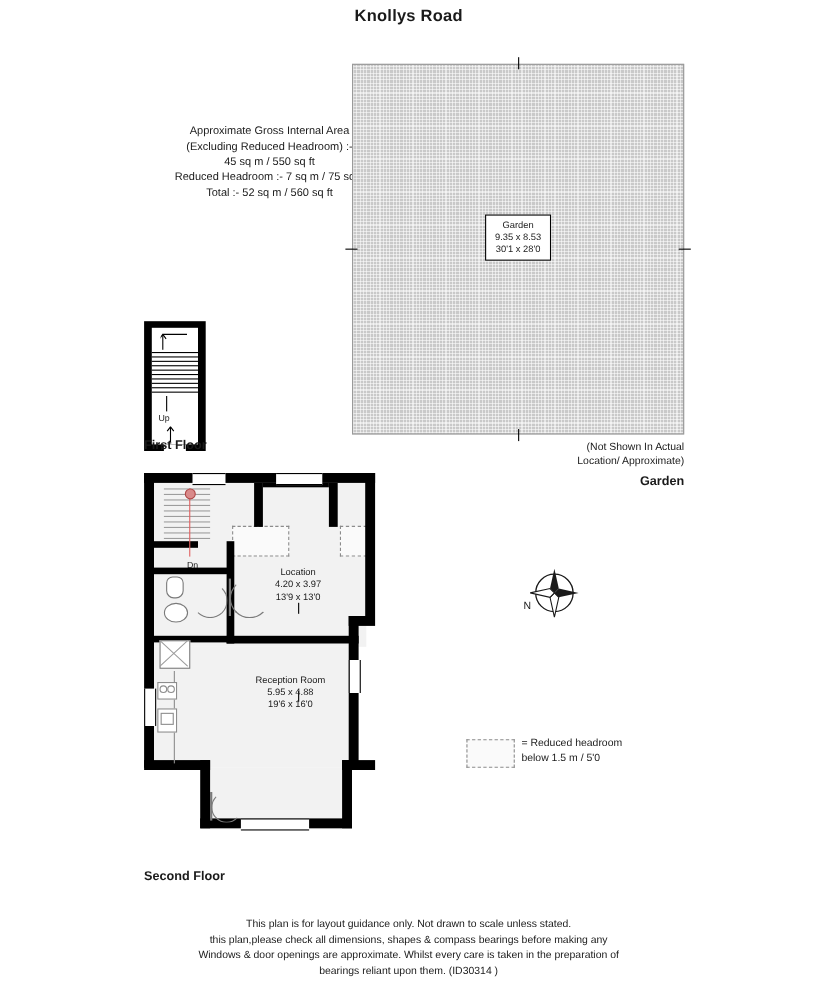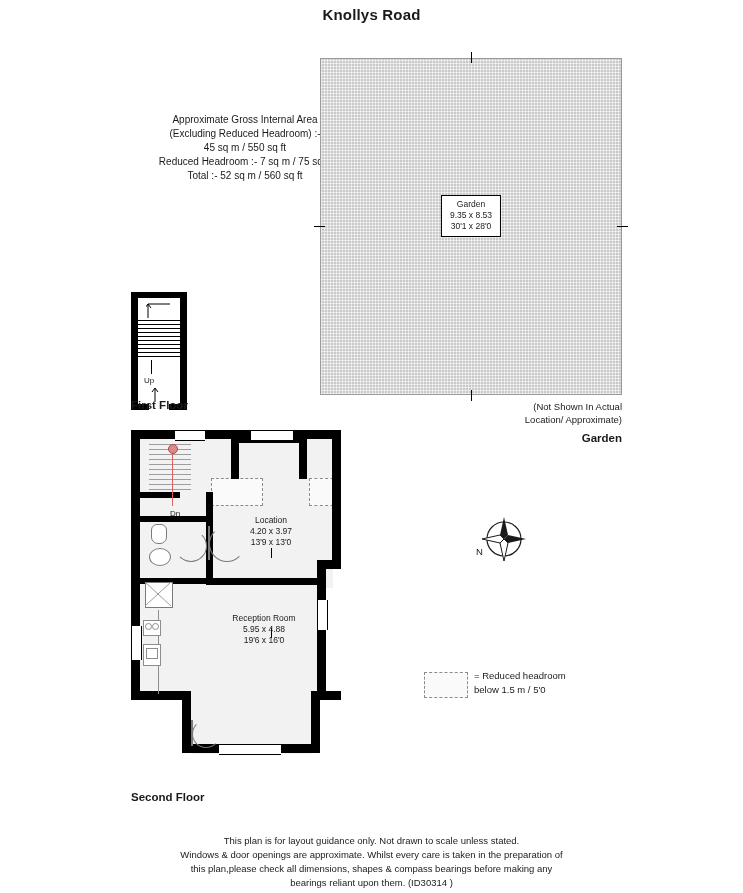--- a/index.html
+++ b/index.html
@@ -299,16 +299,16 @@
 <div class="abs" id="compass-n">N</div>
 
 <div class="abs" id="legend-box"></div>
 <div class="abs" id="legend-text">
   <div>= Reduced headroom</div>
   <div>below 1.5 m / 5'0</div>
 </div>
 
 <div class="abs" id="footer">
   <div>This plan is for layout guidance only. Not drawn to scale unless stated.</div>
+  <div>this plan,please check all dimensions, shapes &amp; compass bearings before making any</div>
   <div>Windows &amp; door openings are approximate. Whilst every care is taken in the preparation of</div>
-  <div>this plan,please check all dimensions, shapes &amp; compass bearings before making any</div>
   <div>bearings reliant upon them. (ID30314 )</div>
 </div>
 
 </body></html>

